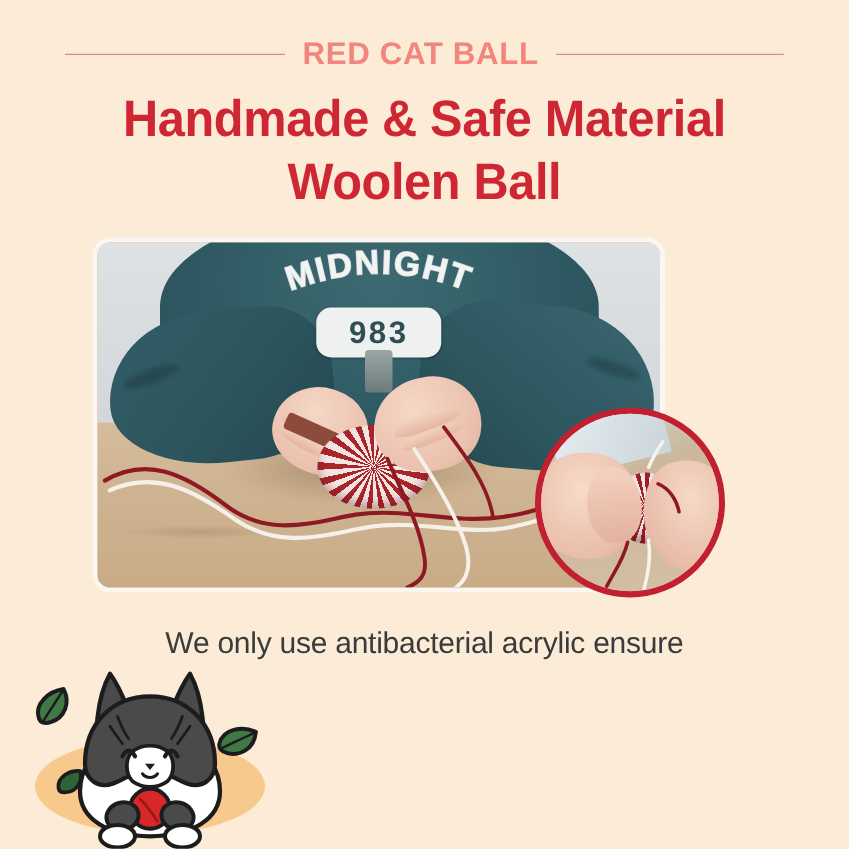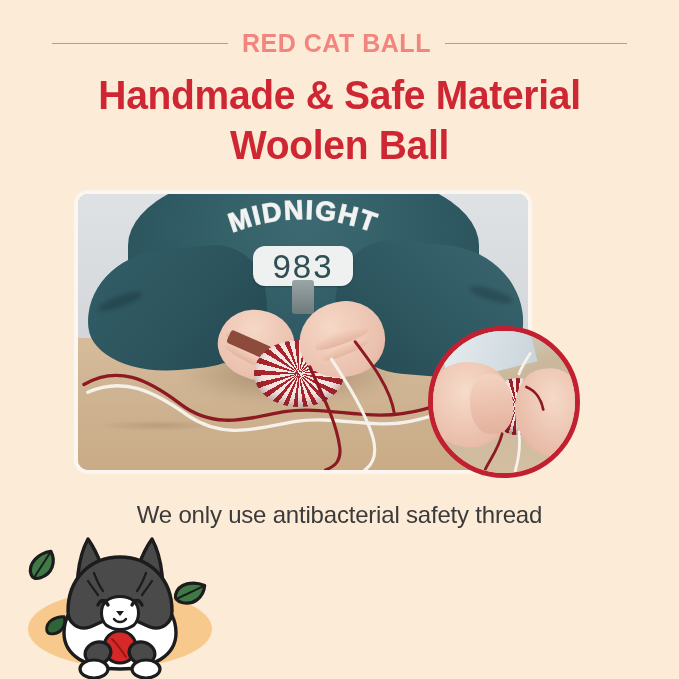--- a/index.html
+++ b/index.html
@@ -171,22 +171,22 @@
     transform: translateX(-50%);
     width: 100px; height: 40px;
     background: #eef1f0;
     border-radius: 12px;
     display: flex; align-items: center; justify-content: center;
     box-shadow: 0 1px 2px rgba(0,0,0,.25);
   }
   .patch span {
     color: #2f4f55;
     font-family: "Liberation Sans", sans-serif;
-    font-weight: normal;
-    font-size: 33px;
+    font-weight: bold;
+    font-size: 25px;
     letter-spacing: 2px;
     line-height: 1;
   }
   .zipper {
     position: absolute;
     left: 50%; top: 31%;
     transform: translateX(-50%);
     width: 22px; height: 34px;
     background: linear-gradient(#9aa5a6, #6d7a7c);
     border-radius: 3px;
@@ -395,21 +395,21 @@
       <svg viewBox="0 0 152 152" preserveAspectRatio="none">
         <path d="M74,110 C70,126 62,136 56,148" stroke="#8d1a22" stroke-width="3" fill="none" stroke-linecap="round"></path>
         <path d="M92,108 C94,124 92,136 88,150" stroke="#f8f2ec" stroke-width="3" fill="none" stroke-linecap="round"></path>
         <path d="M100,60 C110,64 116,74 118,84" stroke="#8d1a22" stroke-width="3" fill="none" stroke-linecap="round"></path>
         <path d="M92,46 C96,36 100,30 104,24" stroke="#f8f2ec" stroke-width="3" fill="none" stroke-linecap="round"></path>
       </svg>
     </div>
   </div>
 
   <div class="caption">
-    <span class="line">We only use antibacterial safety thread</span>
+    <span class="line">We only use antibacterial acrylic ensure</span>
   </div>
 
   <div class="mascot">
     <svg viewBox="0 0 236 152" preserveAspectRatio="xMidYMid meet">
 
       <ellipse cx="118" cy="102" rx="92" ry="38" fill="#f8c98c"></ellipse>
 
       <g transform="translate(26,38) rotate(-18)">
         <path d="M0,10 C0,-2 14,-8 26,-6 C28,6 20,16 8,16 C3,16 0,14 0,10 Z" fill="#3f7a46" stroke="#1c1c1c" stroke-width="3.2" stroke-linejoin="round"></path>
         <path d="M3,13 C10,7 18,1 25,-5" stroke="#1c1c1c" stroke-width="2" fill="none" stroke-linecap="round"></path>

